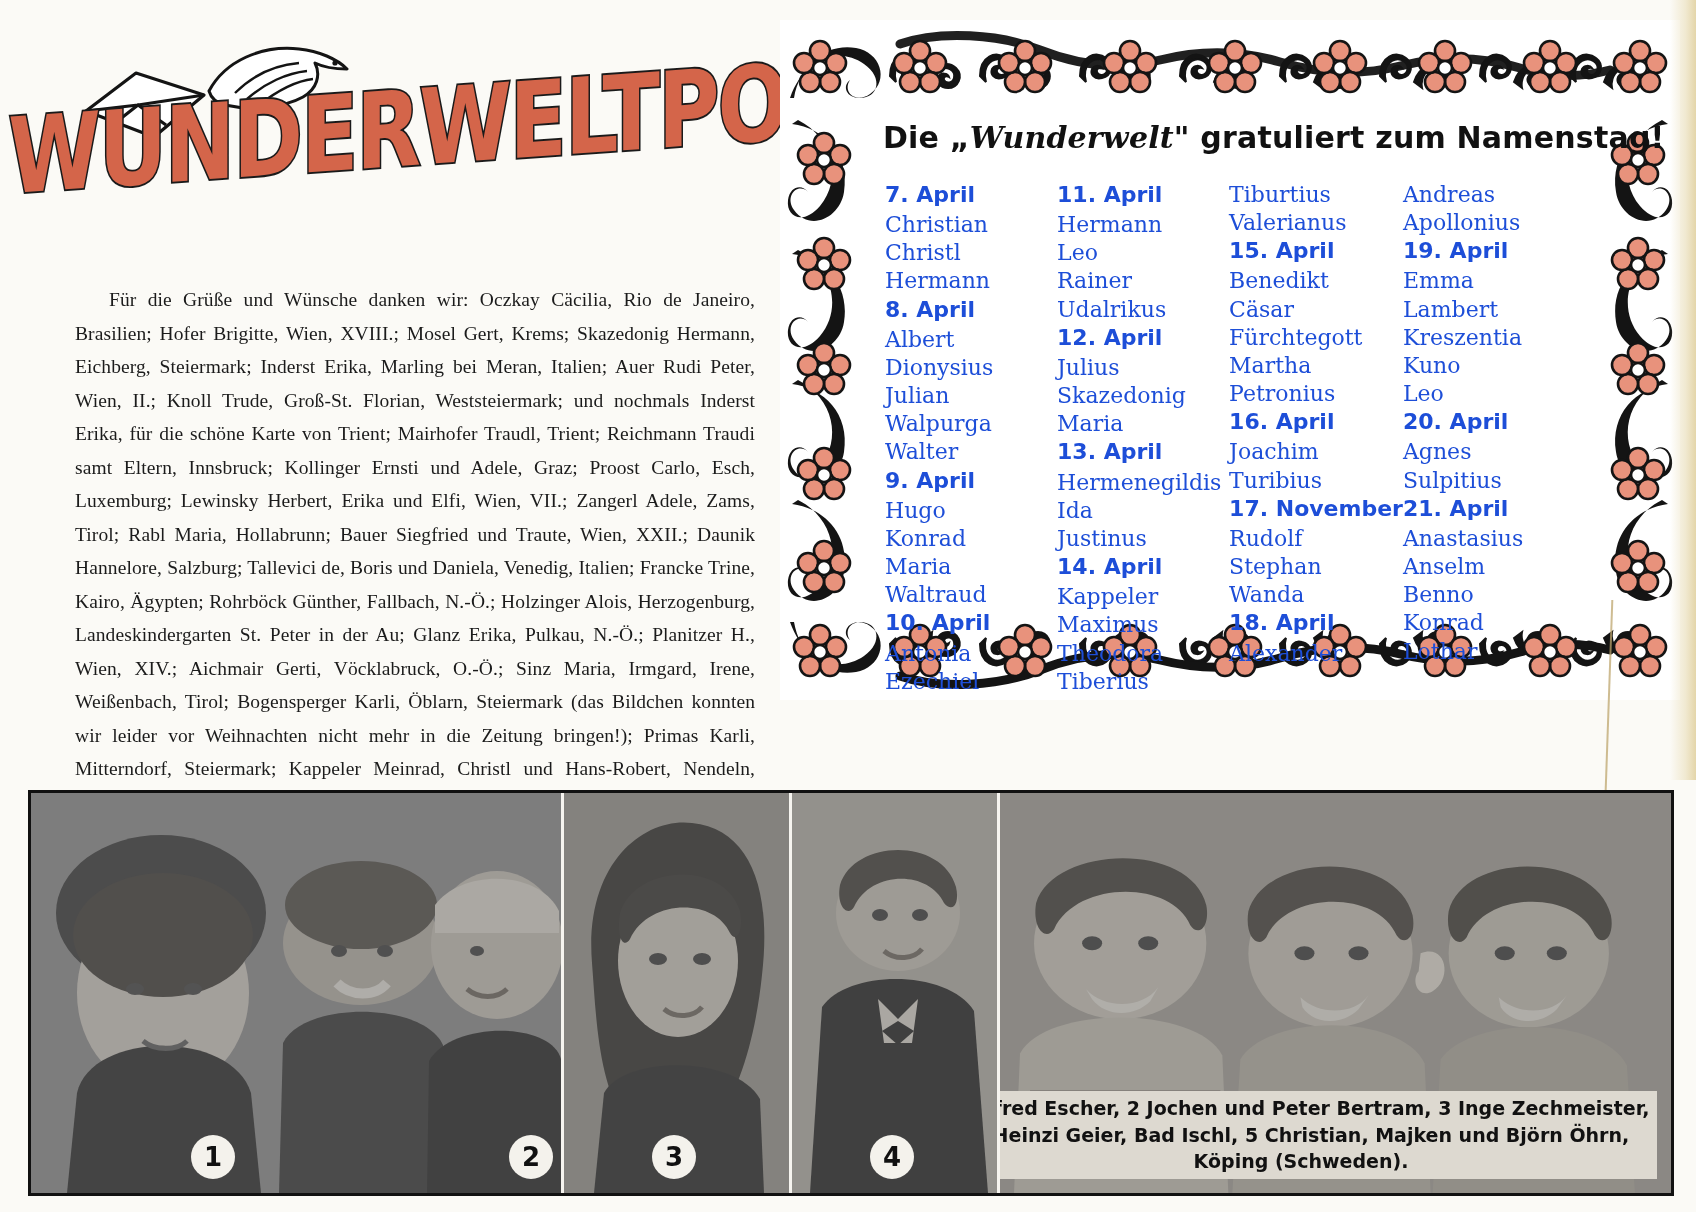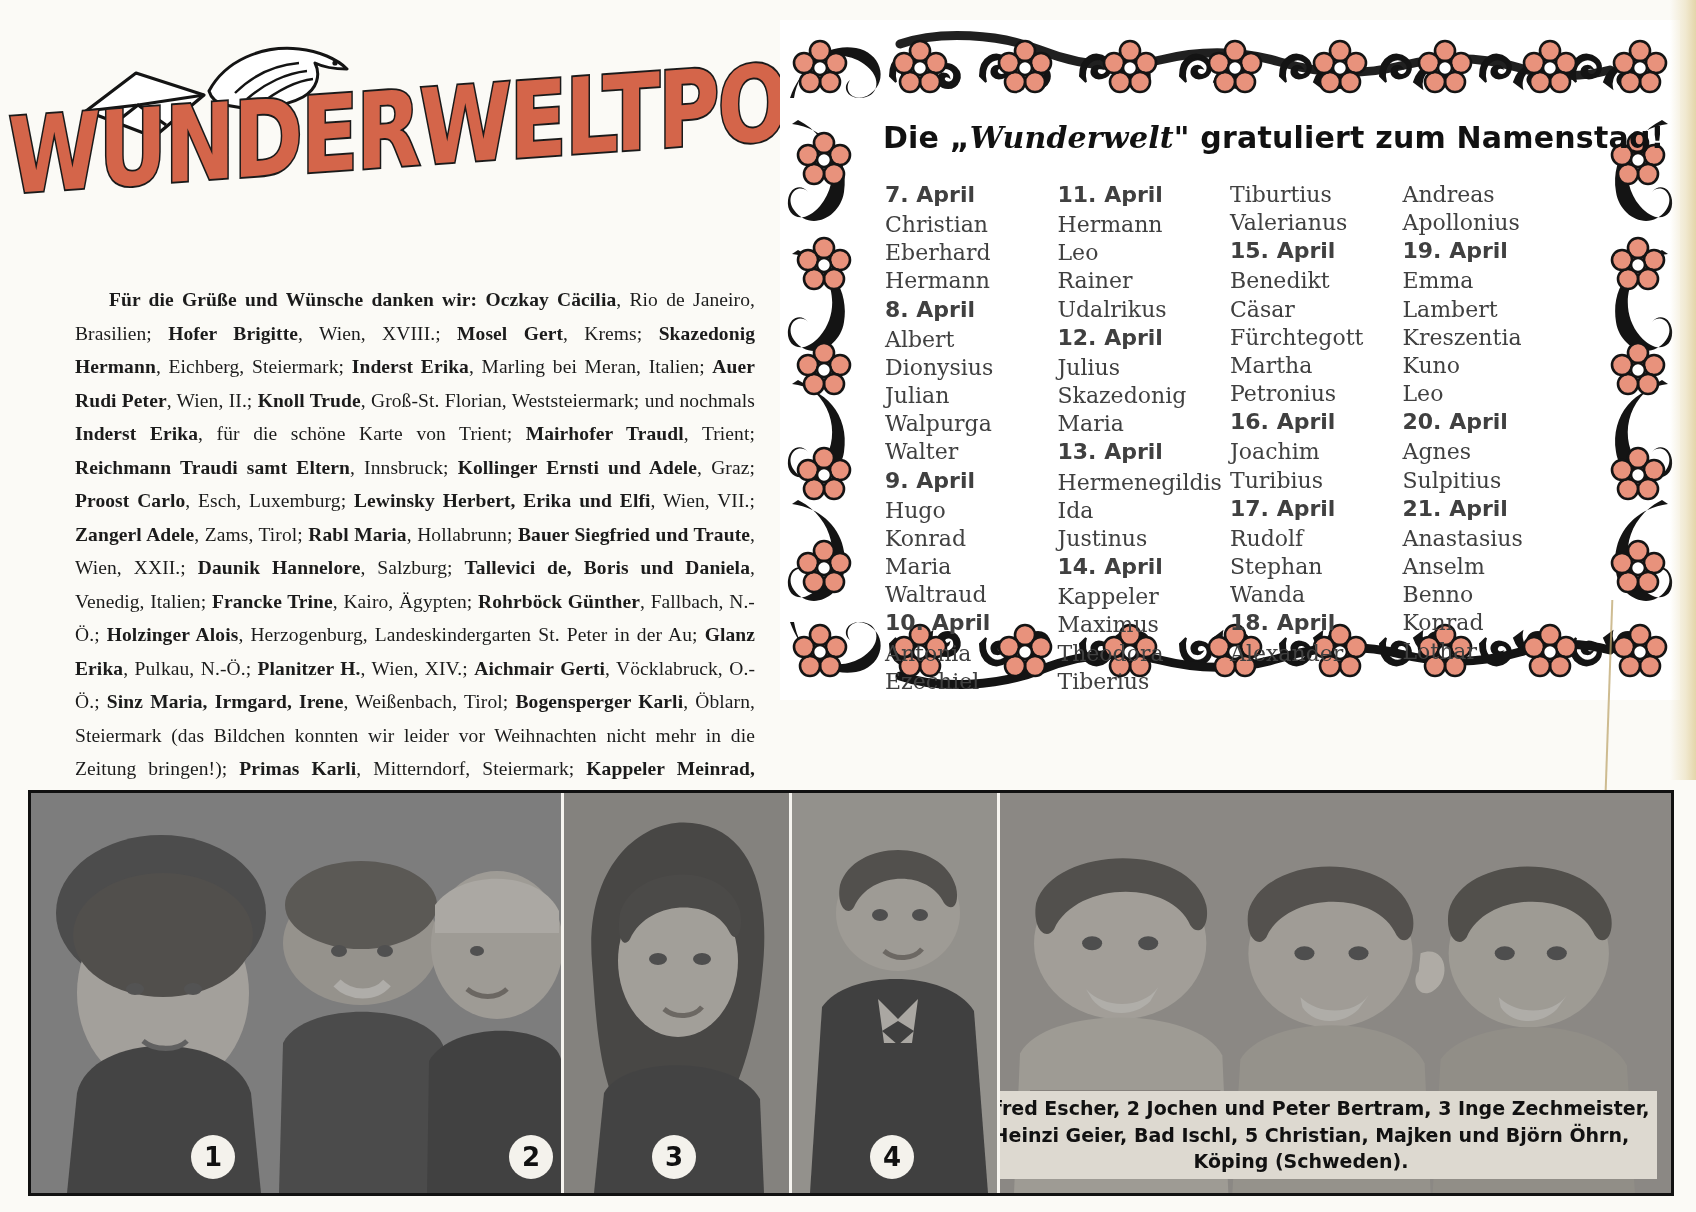--- a/index.html
+++ b/index.html
@@ -64,21 +64,21 @@
     position: absolute;
     left: 75px;
     top: 283px;
     width: 680px;
     font-size: 19.5px;
     line-height: 1.72;
     text-align: justify;
     color: #1b1b1b;
     letter-spacing: 0.1px;
   }
-  #greetings-text b { font-weight: bold; }
+  #greetings-text b { font-weight: normal; }
   #greetings-text .indent { display: inline-block; width: 34px; }
 
   
   #nameday-panel {
     position: absolute;
     left: 780px;
     top: 20px;
     width: 900px;
     height: 680px;
   }
@@ -106,21 +106,21 @@
   }
   #nameday-columns {
     display: flex;
     margin-top: 26px;
   }
   .nd-col {
     width: 177px;
     font-family: "DejaVu Serif", serif;
     font-size: 22px;
     line-height: 1.28;
-    color: #404040;
+    color: #1d4ed8;
   }
   .nd-date {
     font-family: "DejaVu Sans", sans-serif;
     font-weight: bold;
     font-size: 22px;
     margin-top: 0;
     margin-bottom: 2px;
     white-space: nowrap;
   }
   .nd-col .nd-date:first-child { margin-top: 0; }
@@ -379,21 +379,21 @@
   </svg>
 
   <div id="nameday-inner">
     <div id="nameday-heading">
       <span>Die „</span><span class="ital">Wunderwelt</span><span>" gratuliert zum Namenstag!</span>
     </div>
     <div id="nameday-columns">
         <div class="nd-col">
           <div class="nd-date">7. April</div>
           <div class="nd-name">Christian</div>
-          <div class="nd-name">Eberhard</div>
+          <div class="nd-name">Christl</div>
           <div class="nd-name">Hermann</div>
           <div class="nd-date">8. April</div>
           <div class="nd-name">Albert</div>
           <div class="nd-name">Dionysius</div>
           <div class="nd-name">Julian</div>
           <div class="nd-name">Walpurga</div>
           <div class="nd-name">Walter</div>
           <div class="nd-date">9. April</div>
           <div class="nd-name">Hugo</div>
           <div class="nd-name">Konrad</div>
@@ -428,21 +428,21 @@
           <div class="nd-name">Valerianus</div>
           <div class="nd-date">15. April</div>
           <div class="nd-name">Benedikt</div>
           <div class="nd-name">Cäsar</div>
           <div class="nd-name">Fürchtegott</div>
           <div class="nd-name">Martha</div>
           <div class="nd-name">Petronius</div>
           <div class="nd-date">16. April</div>
           <div class="nd-name">Joachim</div>
           <div class="nd-name">Turibius</div>
-          <div class="nd-date">17. April</div>
+          <div class="nd-date">17. November</div>
           <div class="nd-name">Rudolf</div>
           <div class="nd-name">Stephan</div>
           <div class="nd-name">Wanda</div>
           <div class="nd-date">18. April</div>
           <div class="nd-name">Alexander</div>
         </div>
         <div class="nd-col">
           <div class="nd-name">Andreas</div>
           <div class="nd-name">Apollonius</div>
           <div class="nd-date">19. April</div>

